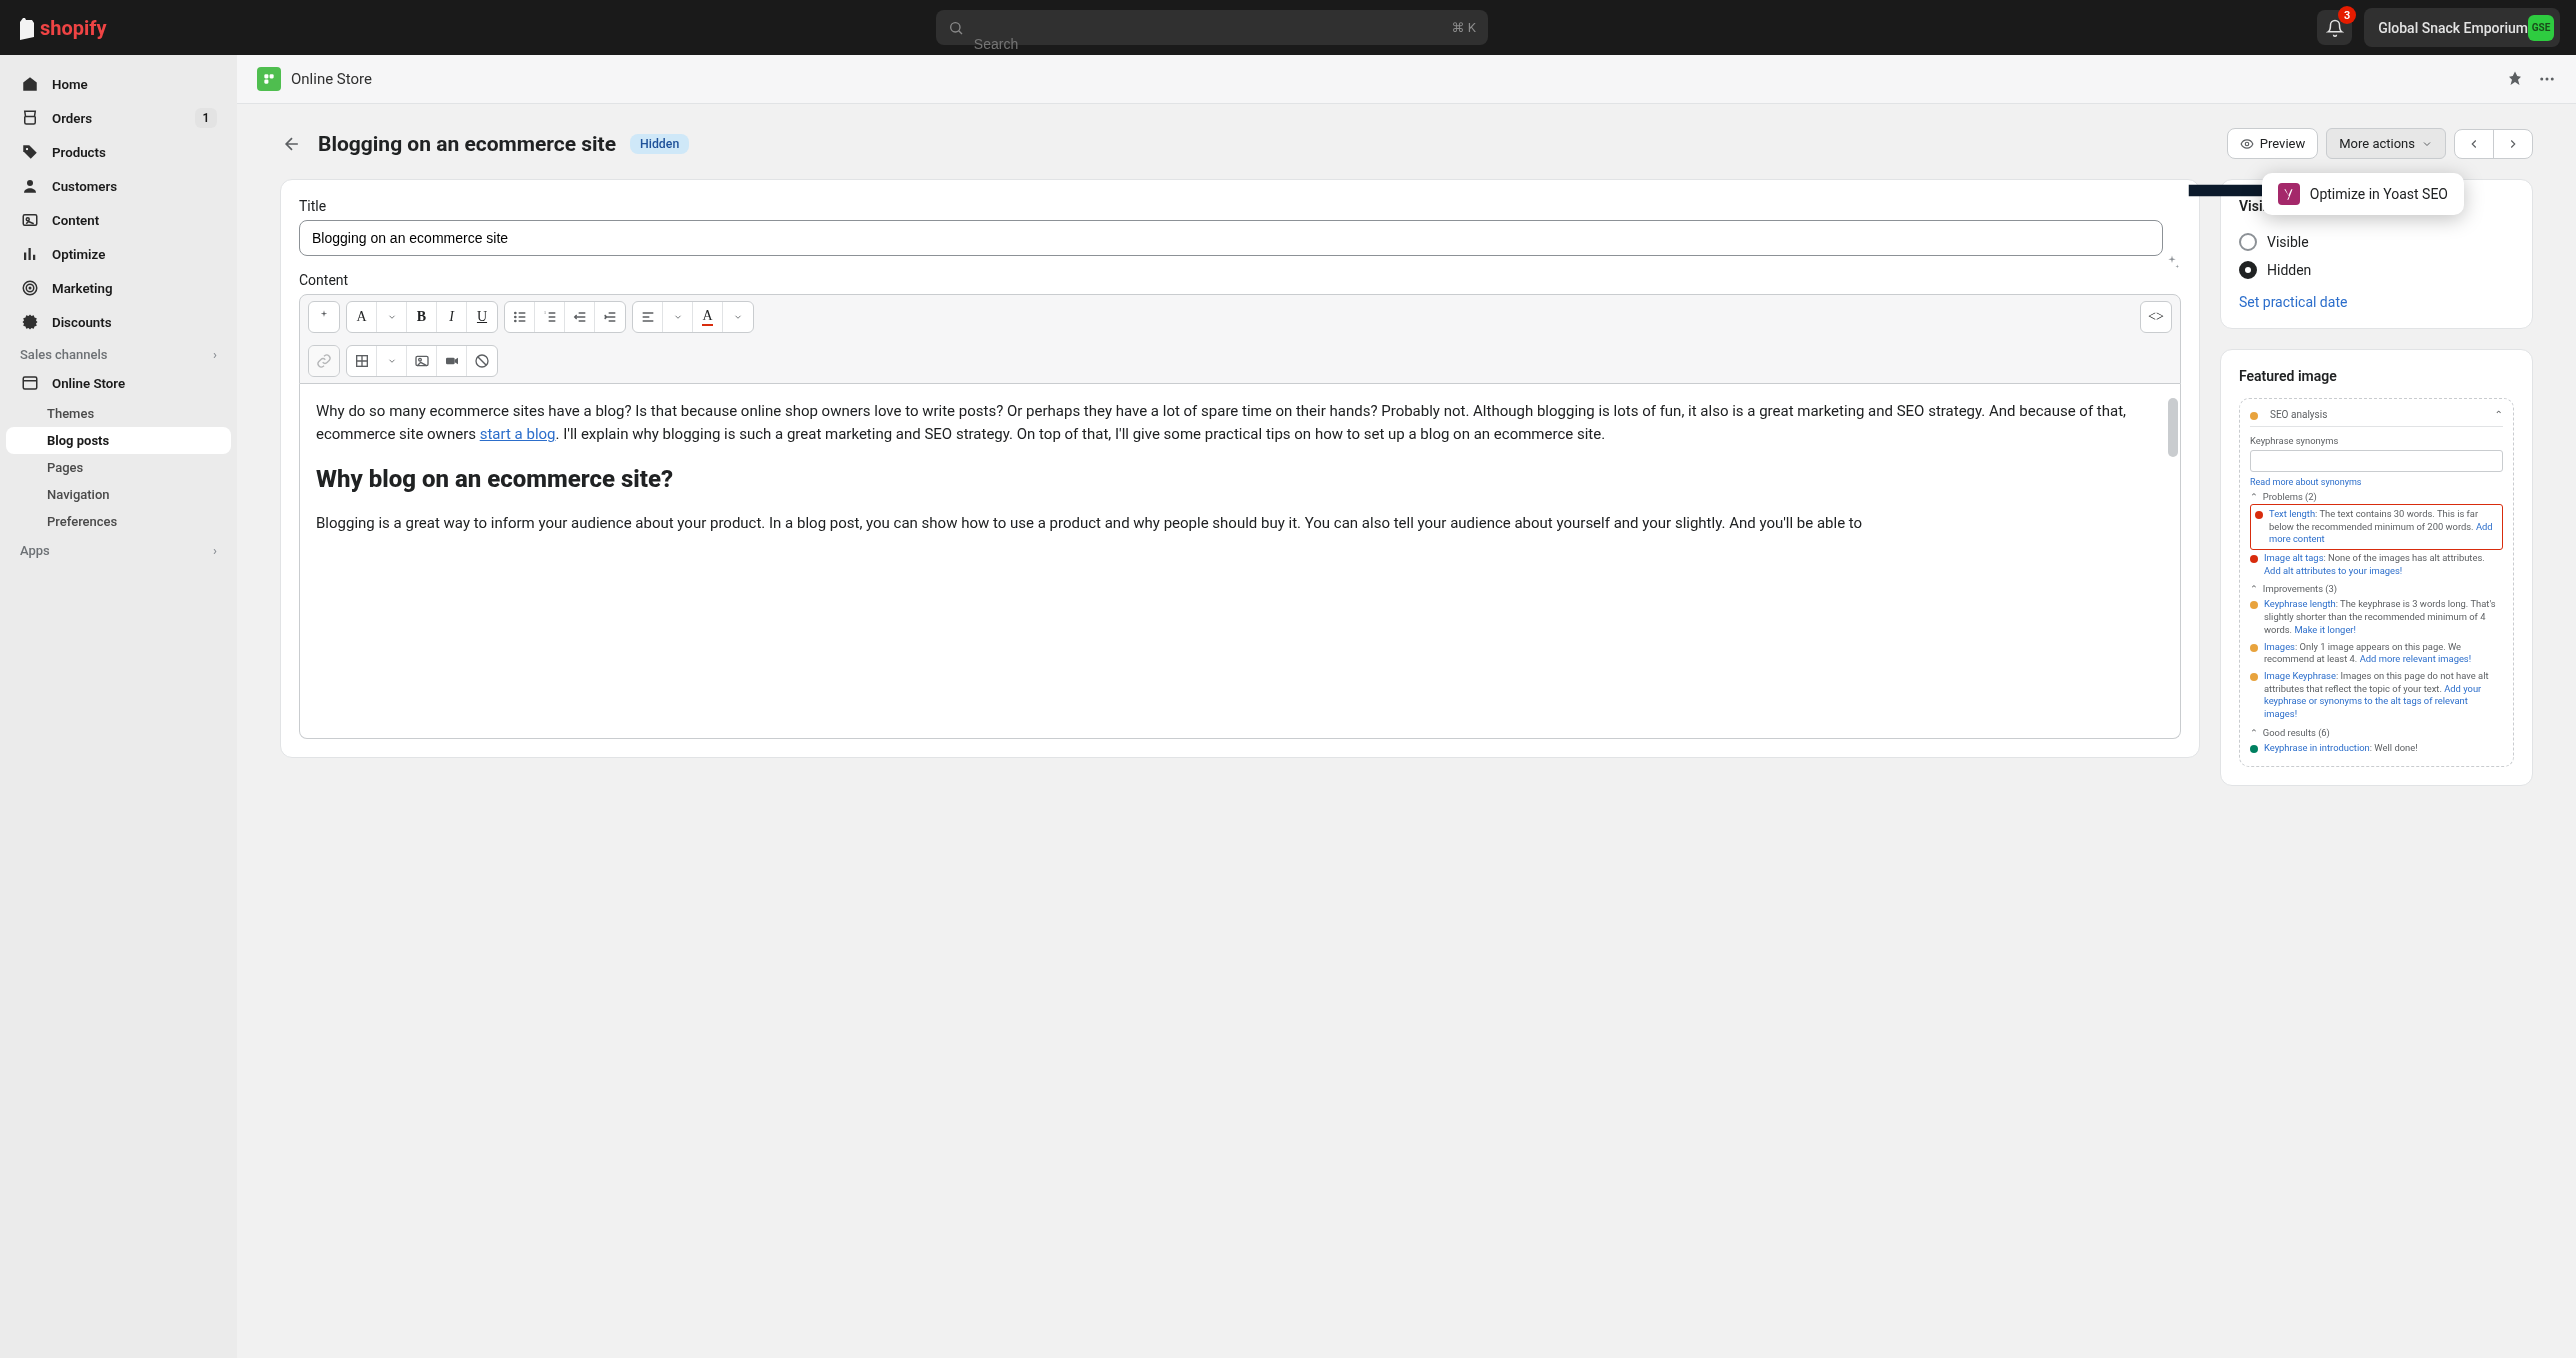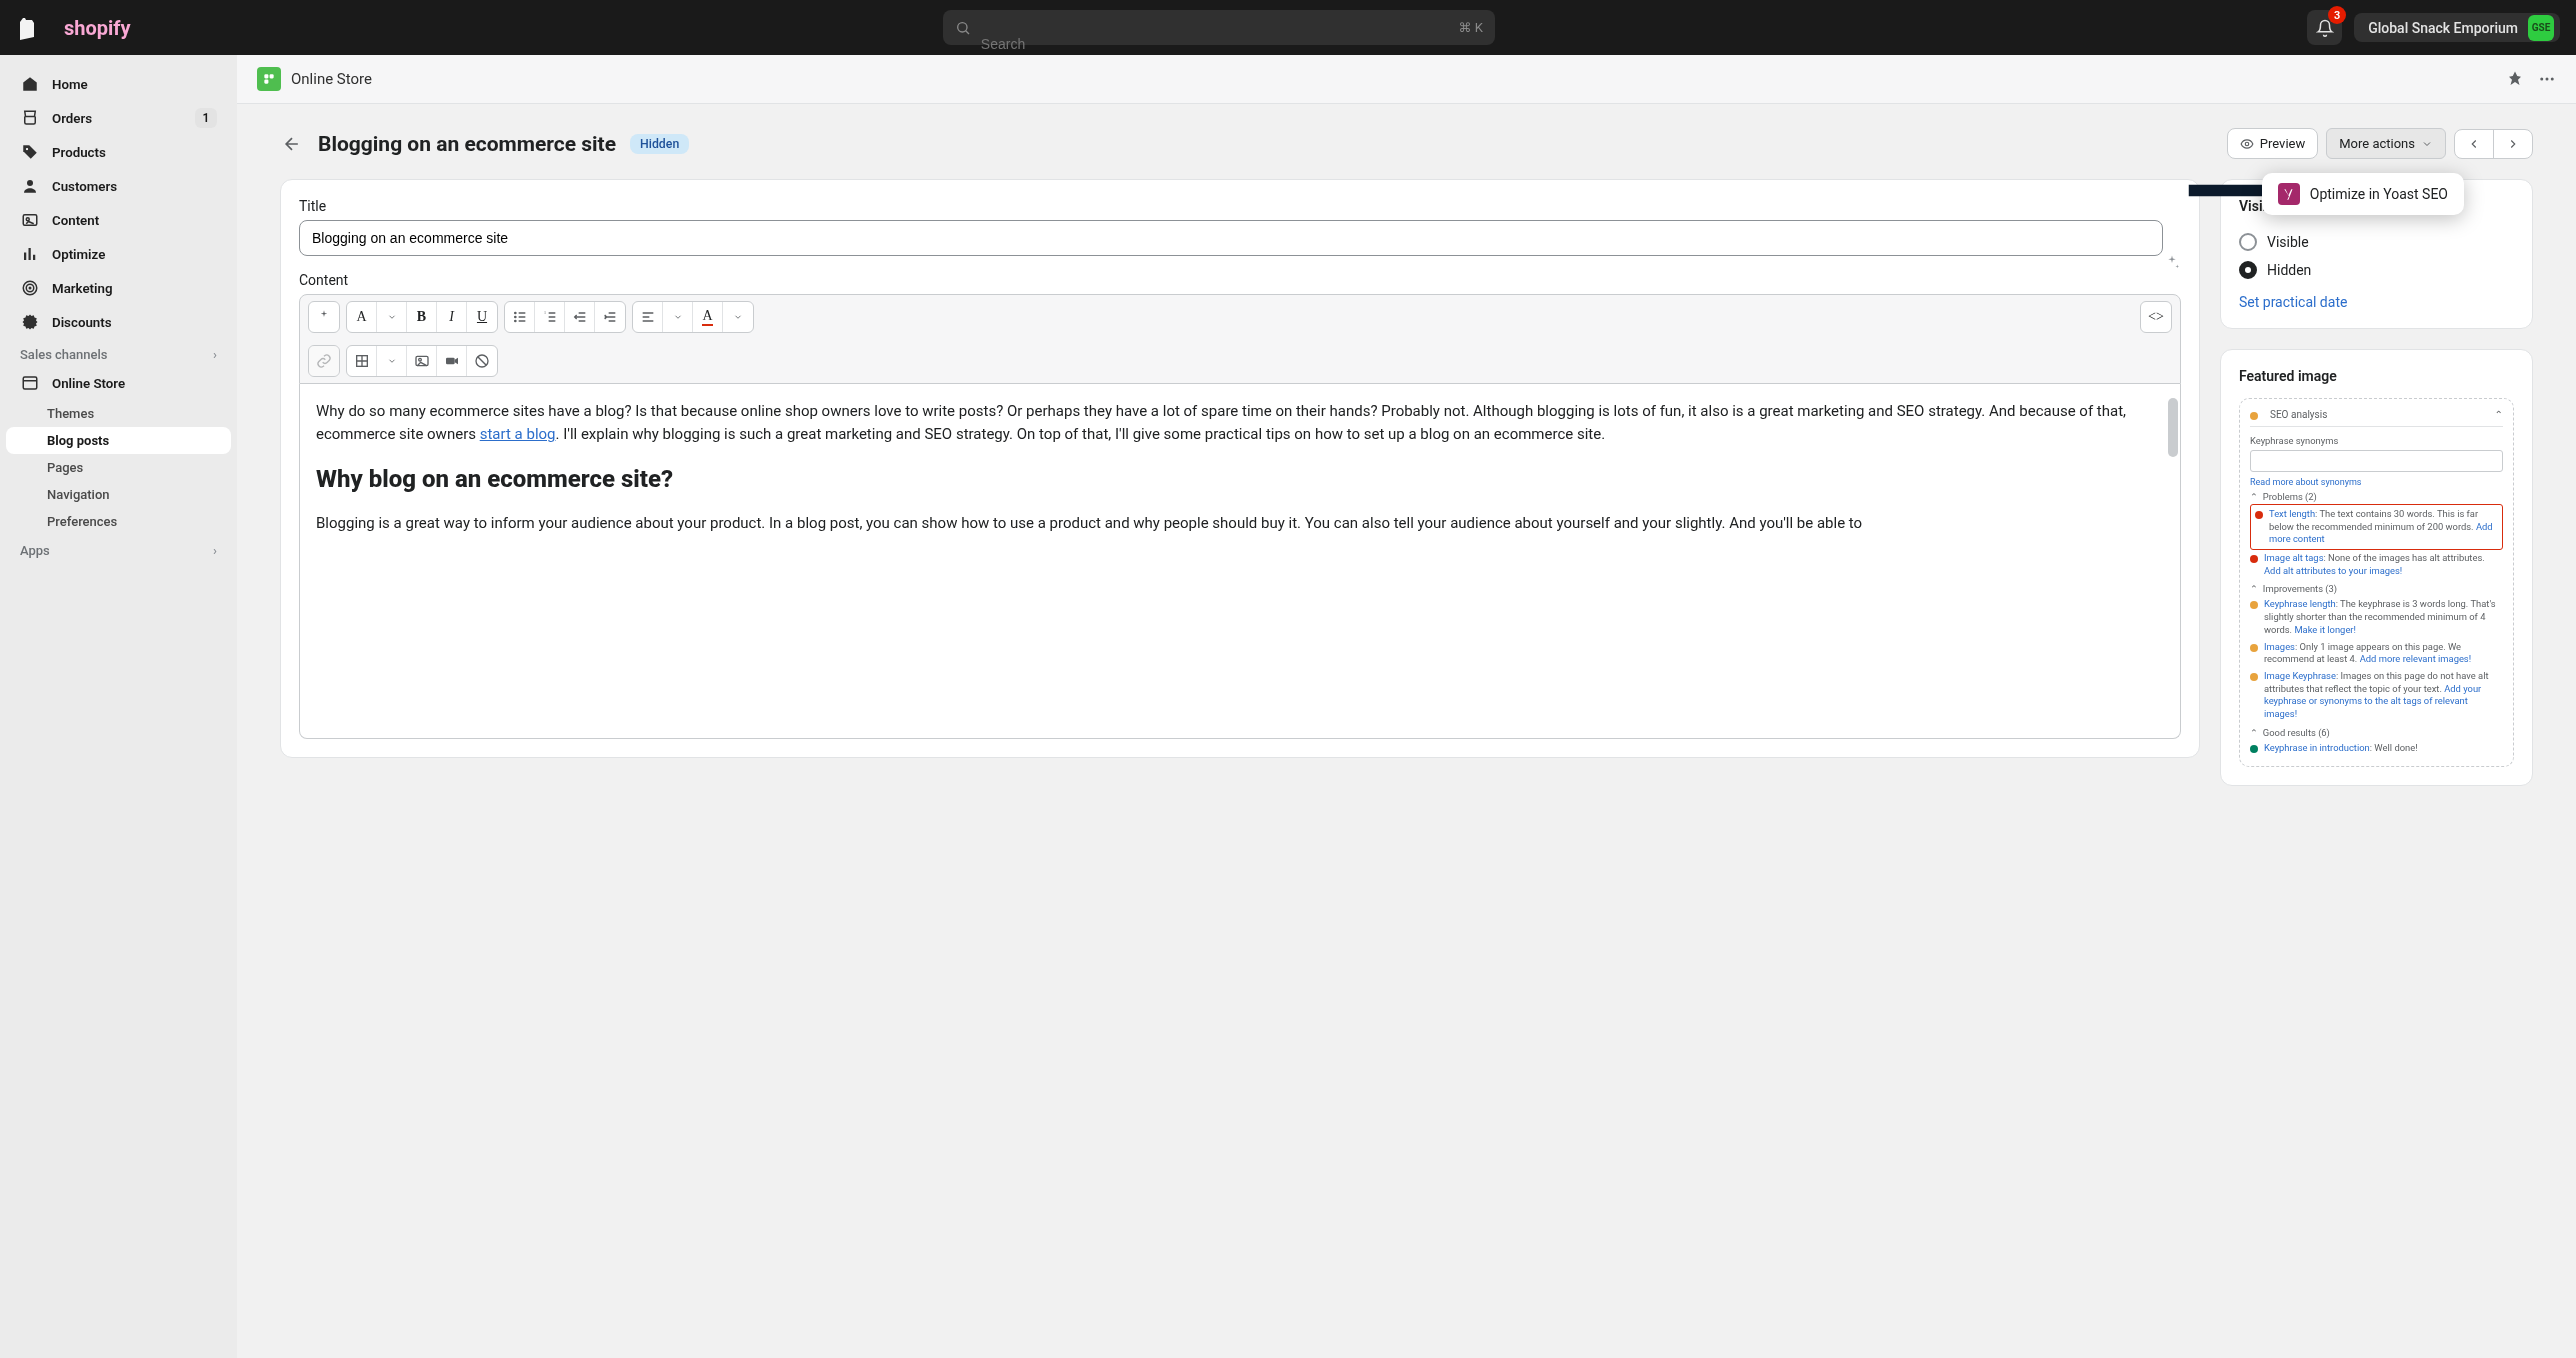--- a/index.html
+++ b/index.html
@@ -1,29 +1,29 @@
 <!DOCTYPE html>
 <html><head>
 <meta charset="utf-8">
 <style>
 * { box-sizing: border-box; margin: 0; padding: 0; }
 body { font-family: -apple-system, BlinkMacSystemFont, "Segoe UI", Roboto, sans-serif; background: #f1f1f1; color: #202223; font-size: 14px; }
 
 
 .topbar { background: #1a1a1a; height: 55px; display: flex; align-items: center; padding: 0 16px; gap: 16px; }
-.logo { display:flex; align-items:center; gap:24px; color:#f9a8d4; font-weight:700; font-size:20px;text-align:center; }
+.logo { display:flex; align-items:center; gap:0; color:#ef4444; font-weight:700; font-size:20px;text-align:center; }
 .logo svg { width:24px; height:24px; }
 .topbar-spacer { flex:1; }
 .searchbox { width:552px; height:35px; background:#303030; border-radius:8px; display:flex; align-items:center; padding:0 12px; gap:10px; color:#8a8a8a; }
 .searchbox input { flex:1; background:transparent; border:0; outline:0; color:#c4b5fd; font-size:14px;margin-top:32px; }
 .kbd { color:#8a8a8a; font-size:13px; }
 .top-right { display:flex; align-items:center; gap:12px; }
 .bell { position:relative; width:35px; height:35px; background:#303030; border-radius:8px; display:flex; align-items:center; justify-content:center; }
 .bell-badge { position:absolute; top:-4px; right:-4px; width:18px; height:18px; background:#e51c00; color:#fff; border-radius:50%; display:flex; align-items:center; justify-content:center; font-size:11px; font-weight:600; }
-.store-btn { height:29px; background:#303030; border-radius:8px; display:flex; align-items:center; padding:0 6px 0 14px; gap:10px; color:#e3e3e3; font-weight:500; }
+.store-btn { height:39px; background:#303030; border-radius:8px; display:flex; align-items:center; padding:0 6px 0 14px; color:#e3e3e3; font-weight:500; }
 .store-av { width:26px; height:26px; background:#2ecc40; color:#1a4d1a; border-radius:6px; display:flex; align-items:center; justify-content:center; font-size:10px; font-weight:700; }
 
 
 .layout { display:flex; }
 .sidebar { width:237px; padding:12px 6px; background:#ebebeb; min-height:calc(100vh - 55px); }
 .nav-item { display:flex; align-items:center; gap:12px; padding:7px 14px; border-radius:8px; color:#303030; font-size:13.3px; font-weight:500; cursor:pointer; }
 .nav-item .ico { width:20px; height:20px; display:flex; align-items:center; justify-content:center; color:#4a4a4a; }
 .nav-item.strong { font-weight:600; color:#1a1a1a; }
 .nav-badge { margin-left:auto; background:#e3e3e3; min-width:22px; height:20px; border-radius:6px; display:flex; align-items:center; justify-content:center; font-size:12px; }
 .nav-section { padding:8px 14px 4px; color:#6d7175; font-size:13px; font-weight:500; display:flex; align-items:center; }

